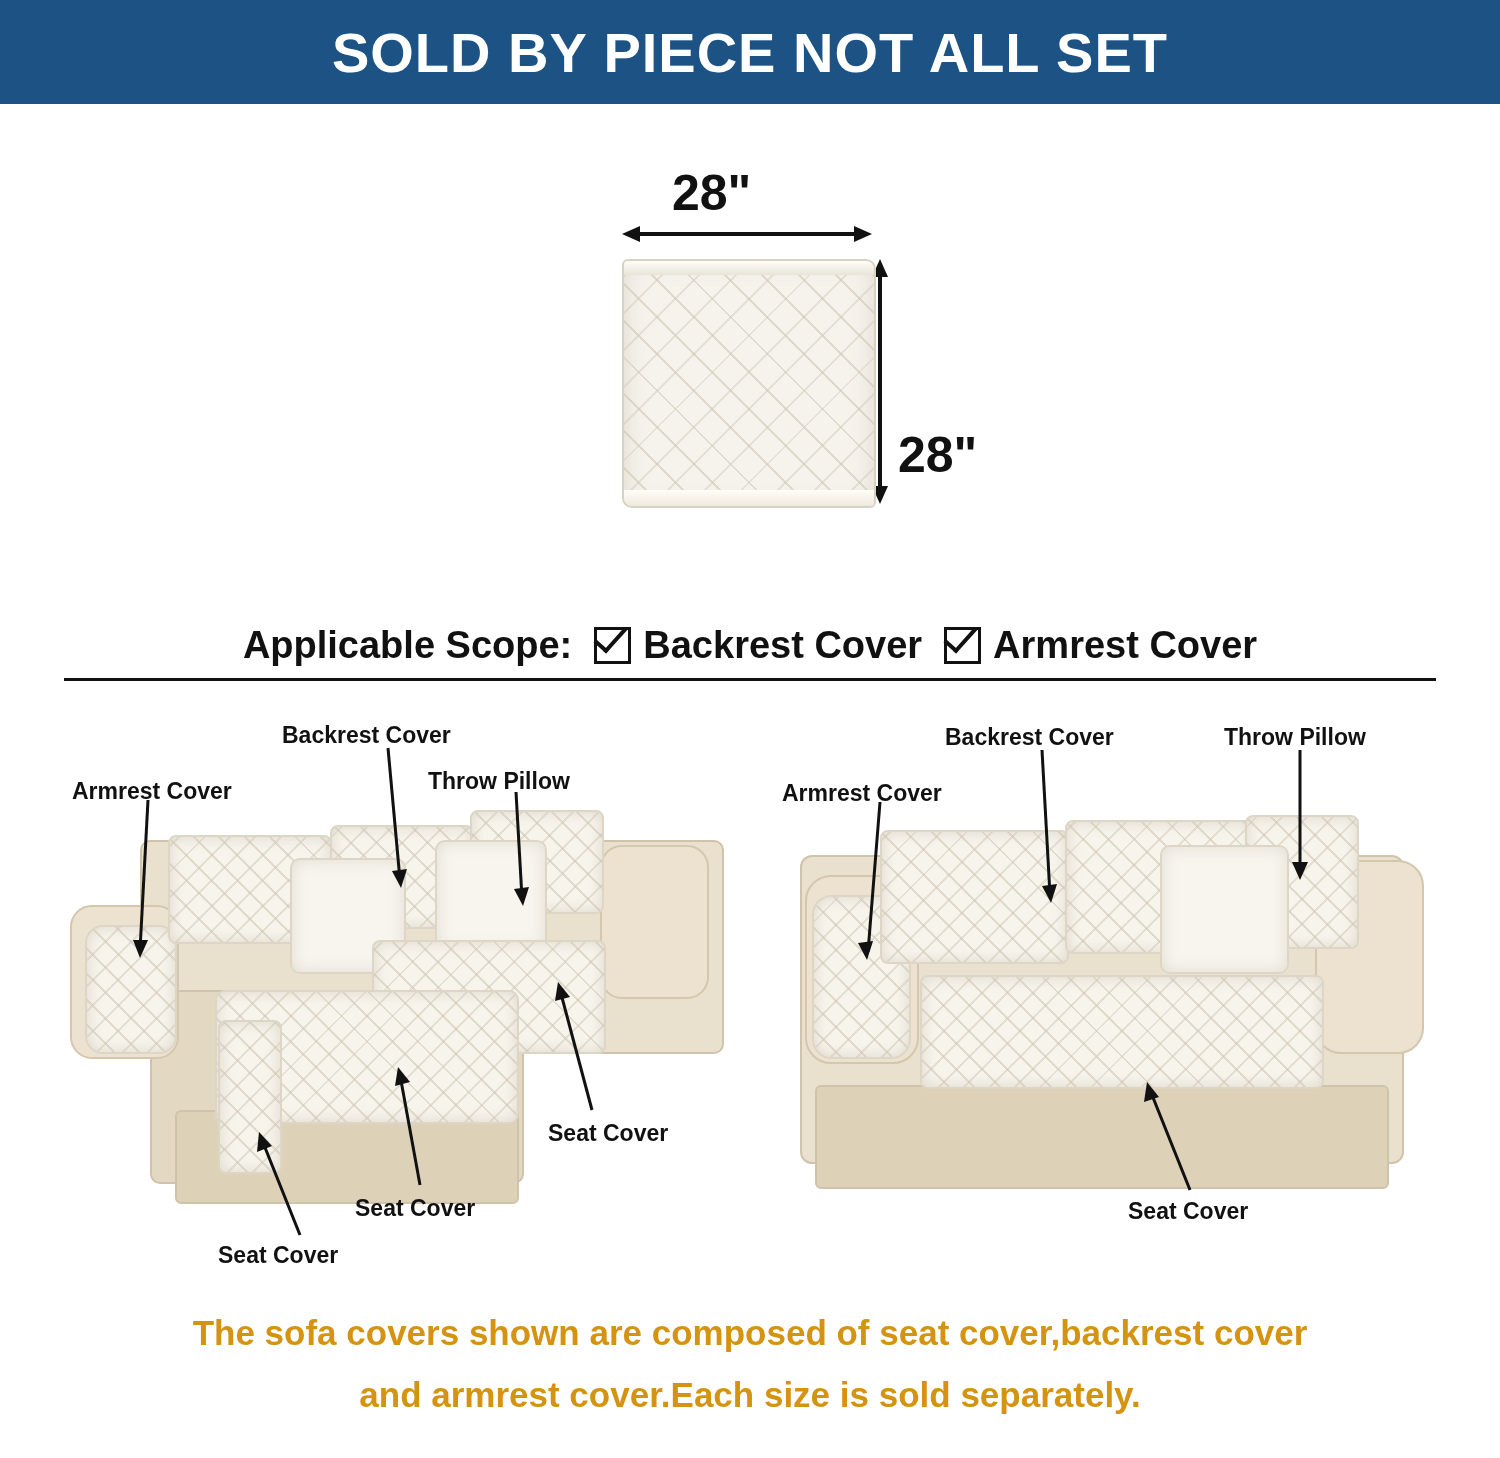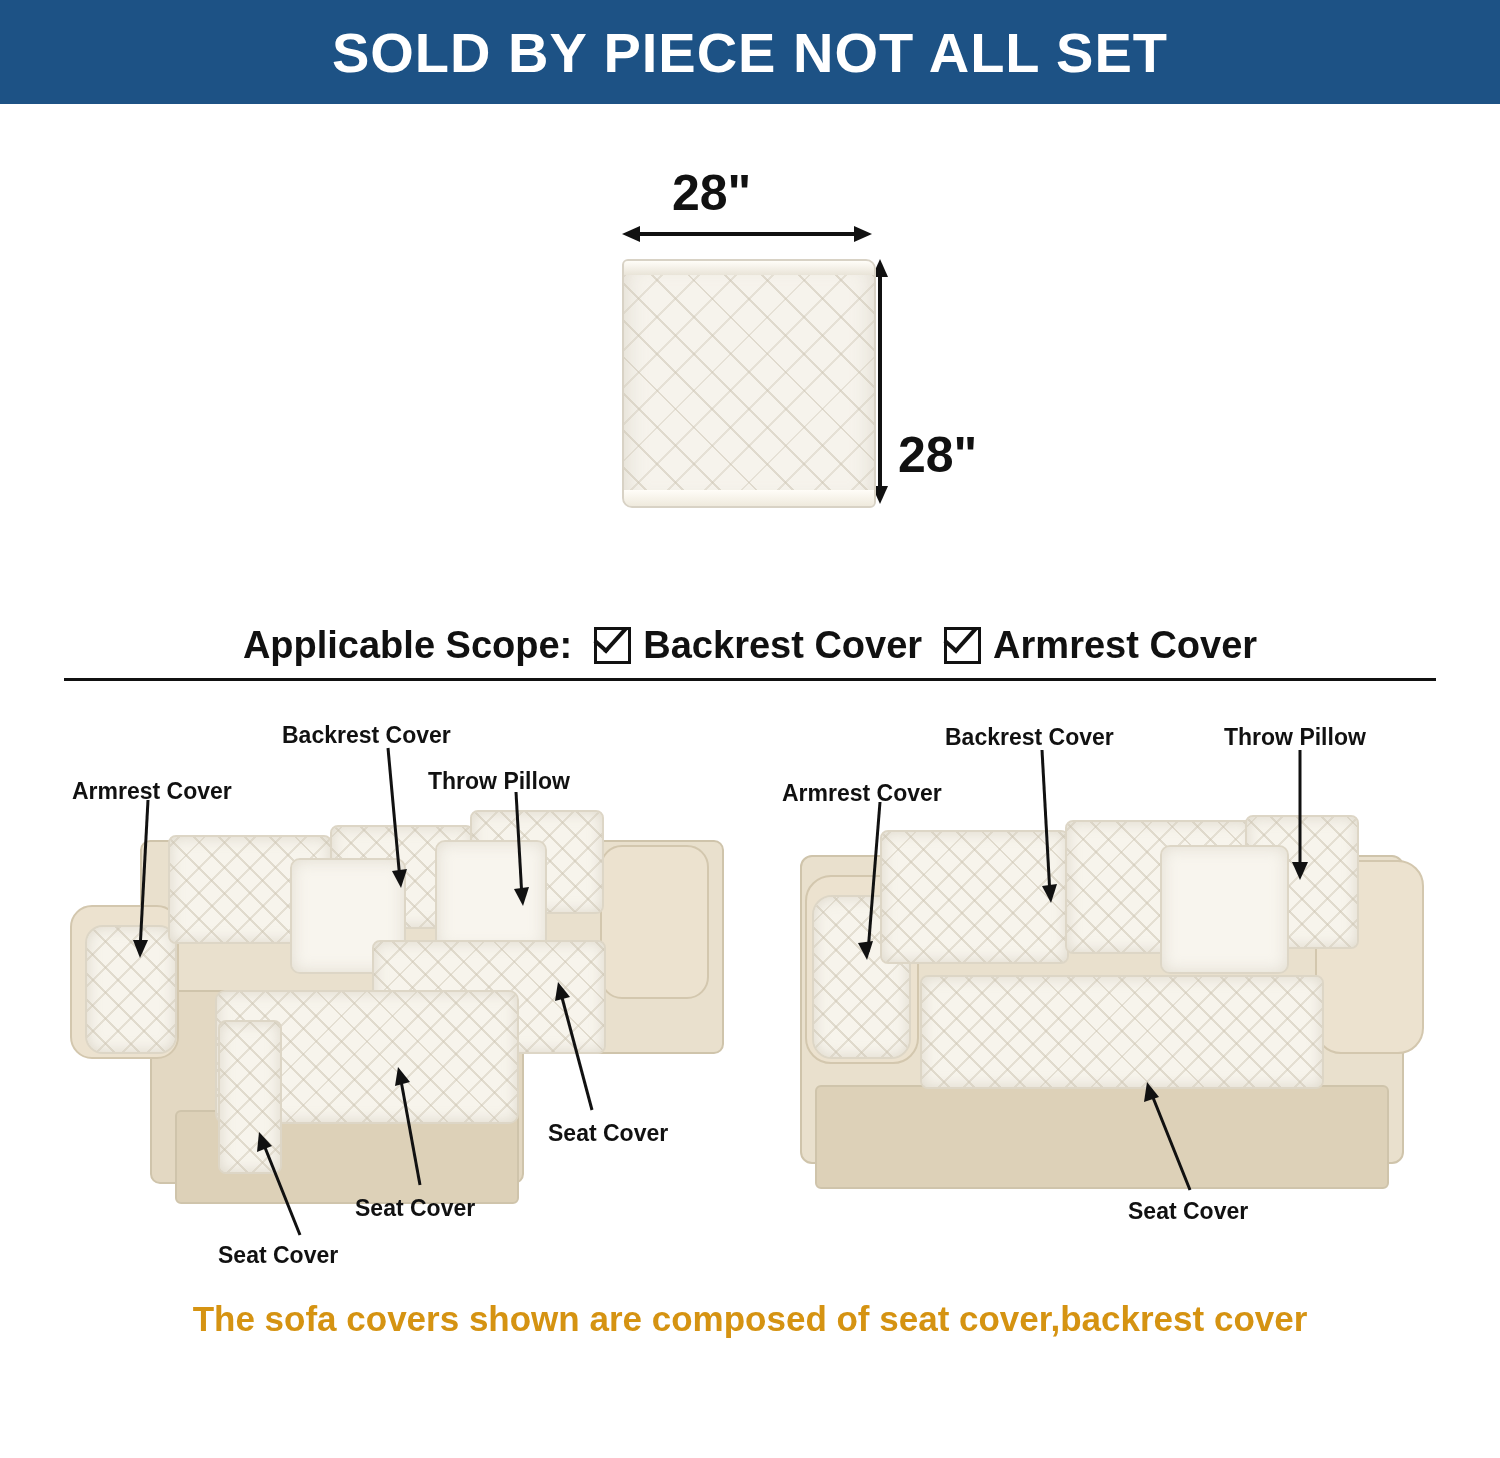--- a/index.html
+++ b/index.html
@@ -204,21 +204,21 @@
     position: absolute;
     left: 0;
     top: 1295px;
     width: 1500px;
     text-align: center;
     color: #d59312;
     font-size: 35px;
     font-weight: bold;
     line-height: 1.38;
   }
-  .footer-note div { white-space: nowrap; }
+  .footer-note div { white-space: nowrap; margin-top: 14px; }
 </style>
 </head>
 <body>
 
 <div class="banner">
   <div class="banner-text">SOLD BY PIECE NOT ALL SET</div>
 </div>
 
 <div class="size-area">
 
@@ -336,13 +336,14 @@
   <div class="callout" style="left:218px; top:552px;">Seat Cover</div>
 
   <div class="callout" style="left:782px; top:90px;">Armrest Cover</div>
   <div class="callout" style="left:945px; top:34px;">Backrest Cover</div>
   <div class="callout" style="left:1224px; top:34px;">Throw Pillow</div>
   <div class="callout" style="left:1128px; top:508px;">Seat Cover</div>
 </div>
 
 <div class="footer-note">
   <div>The sofa covers shown are composed of seat cover,backrest cover</div>
+  <div>and armrest cover.Each size is sold separately.</div>
 </div>
 
 </body></html>

